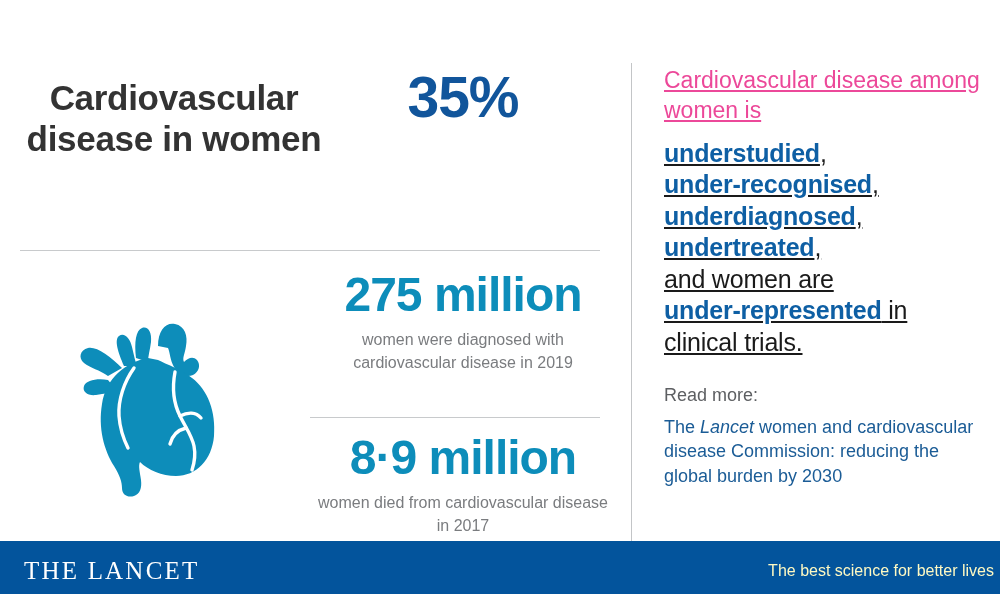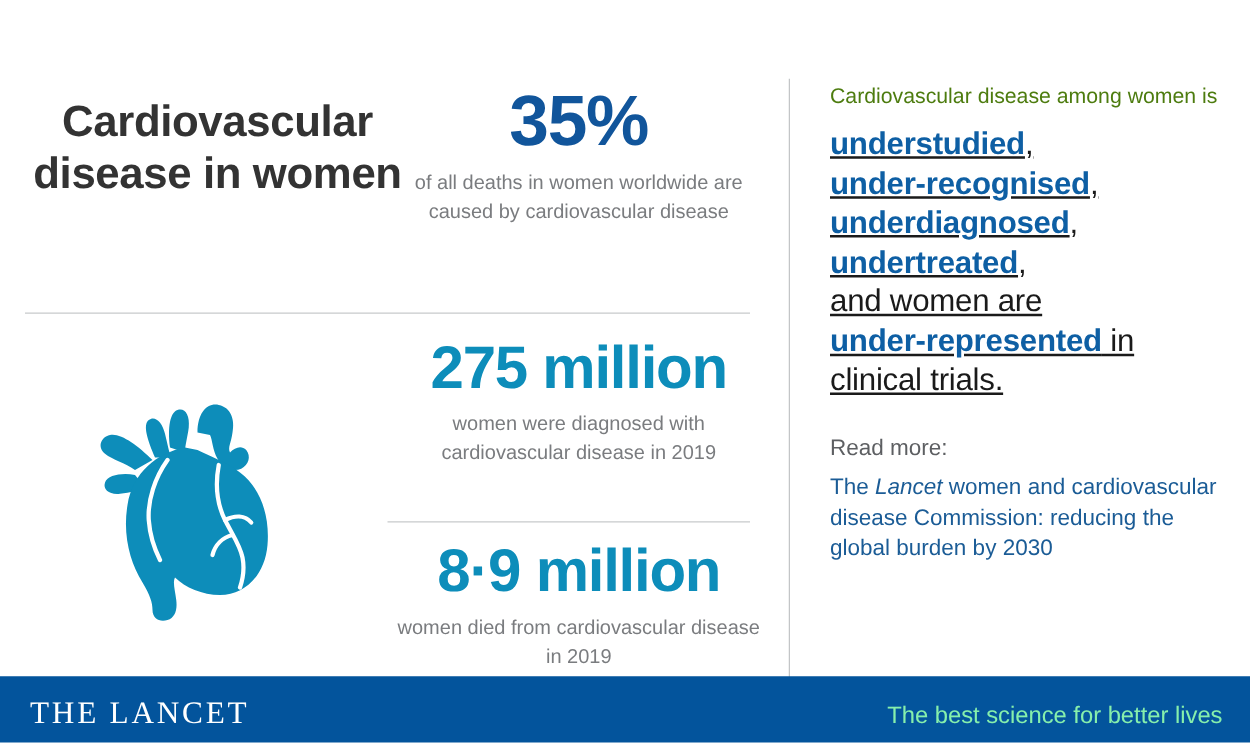--- a/index.html
+++ b/index.html
@@ -135,24 +135,25 @@
   }
 
   
   .right-panel {
     position: absolute;
     left: 664px;
     top: 30px;
     width: 326px;
   }
   .lede {
-    font-size: 17px;
-    color: #4d7c0f;
+    font-size: 23px;
+    color: #ec4899;
     line-height: 1.3;
     margin-bottom: 12px;
+    text-decoration: underline;
   }
   .emphasis-list {
     font-size: 25px;
     line-height: 1.26;
     color: #1a1a1a;
     letter-spacing: -0.2px;
   }
   .emphasis-list .hl {
     font-weight: bold;
     color: #0e5fa4;
@@ -195,52 +196,51 @@
     position: absolute;
     left: 24px;
     top: 16px;
     font-family: "Liberation Serif", serif;
     font-size: 25px;
     letter-spacing: 2.2px;
     color: #ffffff;
   }
   .footer-tagline {
     position: absolute;
-    right: 22px;
+    right: 6px;
     top: 21px;
-    font-size: 19px;
-    color: #86efac;
+    font-size: 16px;
+    color: #fef9c3;
   }
 </style>
 </head>
 <body>
 
 <div class="infographic">
 
   <div class="content">
 
     <div class="v-divider"></div>
     <div class="h-divider-main"></div>
     <div class="h-divider-short"></div>
 
     <div class="headline">Cardiovascular disease in women</div>
 
     <div class="stat stat-pct">
       <div class="stat-value">35%</div>
-      <div class="stat-caption">of all deaths in women worldwide are caused by cardiovascular disease</div>
     </div>
 
     <div class="stat stat-275">
       <div class="stat-value">275 million</div>
       <div class="stat-caption">women were diagnosed with cardiovascular disease in 2019</div>
     </div>
 
     <div class="stat stat-89">
       <div class="stat-value">8·9 million</div>
-      <div class="stat-caption">women died from cardiovascular disease in 2019</div>
+      <div class="stat-caption">women died from cardiovascular disease in 2017</div>
     </div>
 
     <div class="heart-wrap">
       <svg viewBox="0 0 180 200" xmlns="http://www.w3.org/2000/svg">
         <g fill="#0d8dba">
 
           <path d="M96 38
                    C 96 22, 104 14, 113 16
                    C 123 18, 126 28, 124 38
                    C 123 46, 120 50, 122 54

